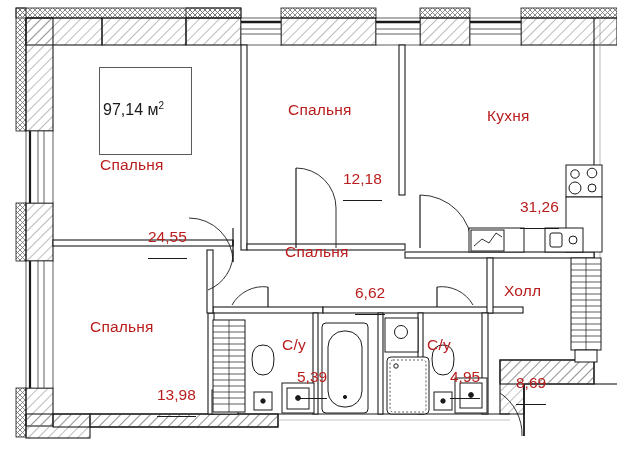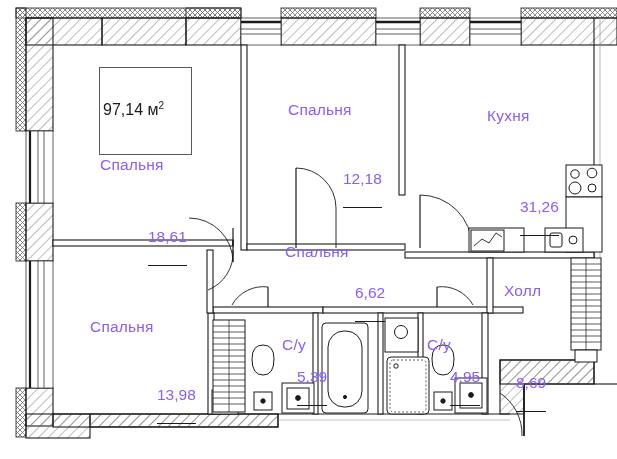--- a/index.html
+++ b/index.html
@@ -1,22 +1,22 @@
 <!DOCTYPE html>
 <html><head>
 <meta charset="utf-8">
 <style>
   html,body{margin:0;padding:0;background:#ffffff;}
   body{width:617px;height:459px;overflow:hidden;
        font-family:"Liberation Sans","DejaVu Sans",sans-serif;}
   #plan{position:relative;width:617px;height:373px;background:#fff;}
   svg{position:absolute;left:0;top:0;}
-  .lbl{position:absolute;color:#8b5cf6;white-space:nowrap;}
+  .lbl{position:absolute;color:#b91c1c;white-space:nowrap;}
   .room-name{font-size:15.5px;letter-spacing:.2px;}
-  .area-num{font-size:15.5px;border-bottom:1.6px solid #1a1a1a;padding-bottom:19px;}
+  .area-num{font-size:15.5px;border-bottom:1.6px solid #1a1a1a;padding-bottom:12px;}
   .total-box{position:absolute;border:1px solid #5a5a5a;background:#fff;}
   .total-txt{position:absolute;font-size:16px;color:#1a1a1a;white-space:nowrap;}
   .sup{font-size:10px;vertical-align:super;}
 </style>
 </head>
 <body>
 
 <div id="plan">
 
   <svg width="617" height="459" viewBox="0 0 617 459">
@@ -271,21 +271,21 @@
       <rect x="575" y="350" width="22" height="12" stroke-width="1"></rect>
     </g>
   </svg>
 
   <div class="total-box" style="left:99px;top:67px;width:91px;height:86px;"></div>
   <div class="total-txt" style="left:103px;top:100px;">
     <span>97,14</span><span>&nbsp;</span><span>м</span><span class="sup">2</span>
   </div>
 
   <div class="lbl room-name" style="left:100px;top:156px;">Спальня</div>
-  <div class="lbl area-num" style="left:148px;top:228px;">18,61</div>
+  <div class="lbl area-num" style="left:148px;top:228px;">24,55</div>
 
   <div class="lbl room-name" style="left:90px;top:318px;">Спальня</div>
   <div class="lbl area-num" style="left:157px;top:386px;">13,98</div>
 
   <div class="lbl room-name" style="left:288px;top:101px;">Спальня</div>
   <div class="lbl area-num" style="left:343px;top:170px;">12,18</div>
 
   <div class="lbl room-name" style="left:487px;top:107px;">Кухня</div>
   <div class="lbl area-num" style="left:520px;top:198px;">31,26</div>
 

